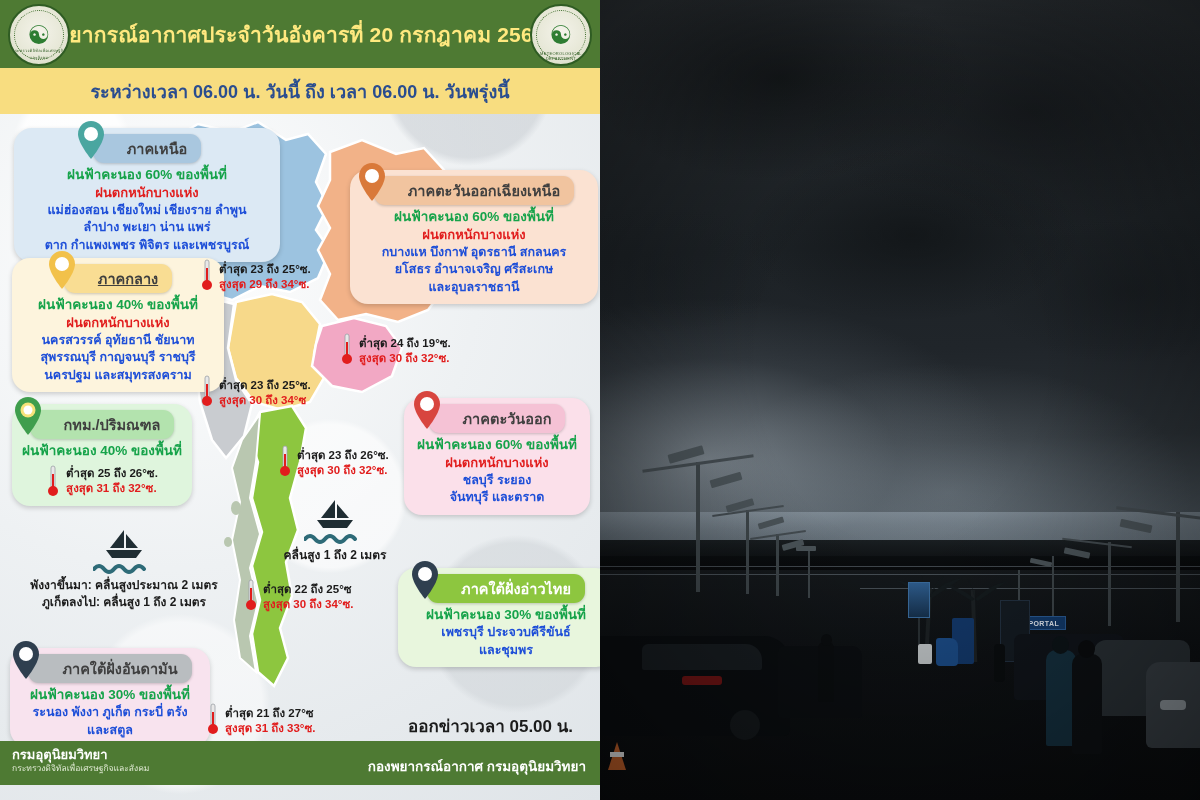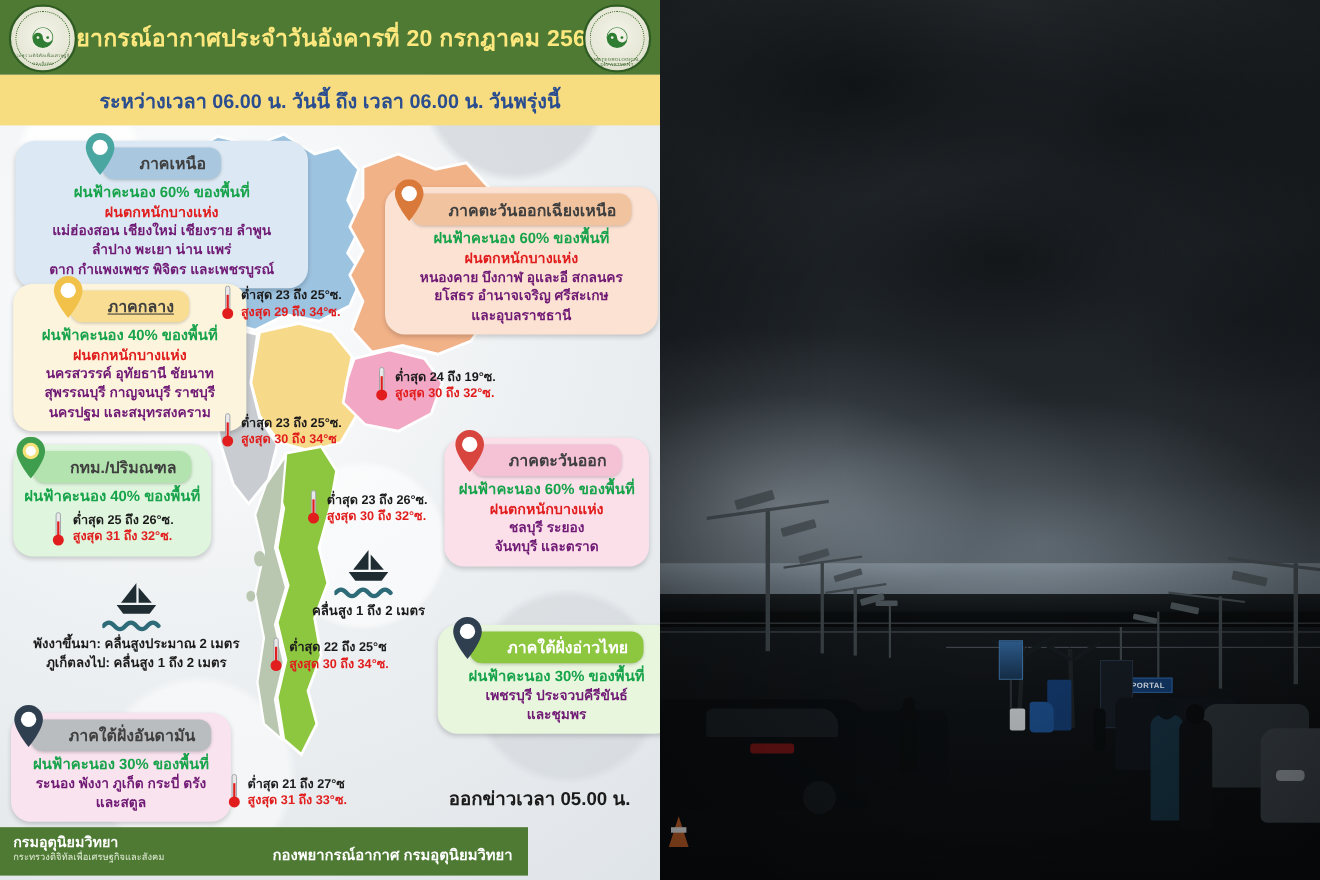--- a/index.html
+++ b/index.html
@@ -91,21 +91,21 @@
     margin-bottom: 3px;
     box-shadow: 0 1px 3px rgba(0,0,0,.2);
   }
   .pin {
     position: absolute; left: -16px; top: -13px;
     width: 28px; height: 38px;
   }
   .pin svg { width: 100%; height: 100%; display: block; }
   .card .pct { font-size: 13.5px; font-weight: bold; color: #16a34a; line-height: 1.35; }
   .card .heavy { font-size: 13px; font-weight: bold; color: #e11d1d; line-height: 1.35; }
-  .card .prov { font-size: 12.5px; font-weight: bold; color: #701a75; line-height: 1.4; }
+  .card .prov { font-size: 12.5px; font-weight: bold; color: #1d4ed8; line-height: 1.4; }
 
   
   .card.north  { background: #dce9f4; }
   .card.north .tab { background: #a9c7df; }
   .card.northeast { background: #fbe2d2; }
   .card.northeast .tab { background: #f1c49f; }
   .card.central { background: #fdf4dd; }
   .card.central .tab { background: #f9dd93; text-decoration: underline; }
   .card.bangkok { background: #dff5dd; }
   .card.bangkok .tab { background: #b3e3ae; }
@@ -135,21 +135,21 @@
   }
 
   
   #release-time {
     position: absolute; left: 408px; top: 712px;
     font-size: 17px; font-weight: bold; color: #1b1b1b; white-space: nowrap;
   }
 
   
   #footer-bar {
-    position: absolute; left: 0; bottom: 4px; width: 480px; height: 44px;
+    position: absolute; left: 0; bottom: 15px; width: 600px; height: 44px;
     background: #4e7a33; display: flex; align-items: center;
   }
   #footer-left { position: absolute; left: 12px; top: 6px; }
   #footer-org { color: #ffffff; font-size: 13px; font-weight: bold; line-height: 1.2; }
   #footer-ministry { color: #e3ecd7; font-size: 8.5px; line-height: 1.3; }
   #footer-right {
     position: absolute; right: 14px; top: 14px;
     color: #ffffff; font-size: 13.5px; font-weight: bold;
   }
 
@@ -284,21 +284,21 @@
         <span class="pin">
           <svg viewBox="0 0 28 38">
               <path d="M14 0C6.8 0 1 5.8 1 13c0 9.5 13 25 13 25s13-15.5 13-25C27 5.8 21.2 0 14 0z" fill="#d9793a"></path>
               <circle cx="14" cy="13" r="7" fill="#ffffff"></circle>
             </svg>
         </span>
         <span>ภาคตะวันออกเฉียงเหนือ</span>
       </div>
       <div class="pct">ฝนฟ้าคะนอง 60% ของพื้นที่</div>
       <div class="heavy">ฝนตกหนักบางแห่ง</div>
-      <div class="prov">หนองคาย บึงกาฬ อุและอี สกลนคร</div>
+      <div class="prov">กบางแห บึงกาฬ อุดรธานี สกลนคร</div>
       <div class="prov">ยโสธร อำนาจเจริญ ศรีสะเกษ</div>
       <div class="prov">และอุบลราชธานี</div>
     </div>
 
     <div class="card central" style="left:12px; top:258px; width:212px;">
       <div class="tab">
         <span class="pin">
           <svg viewBox="0 0 28 38">
               <path d="M14 0C6.8 0 1 5.8 1 13c0 9.5 13 25 13 25s13-15.5 13-25C27 5.8 21.2 0 14 0z" fill="#f2c14a"></path>
               <circle cx="14" cy="13" r="7" fill="#ffffff"></circle>

